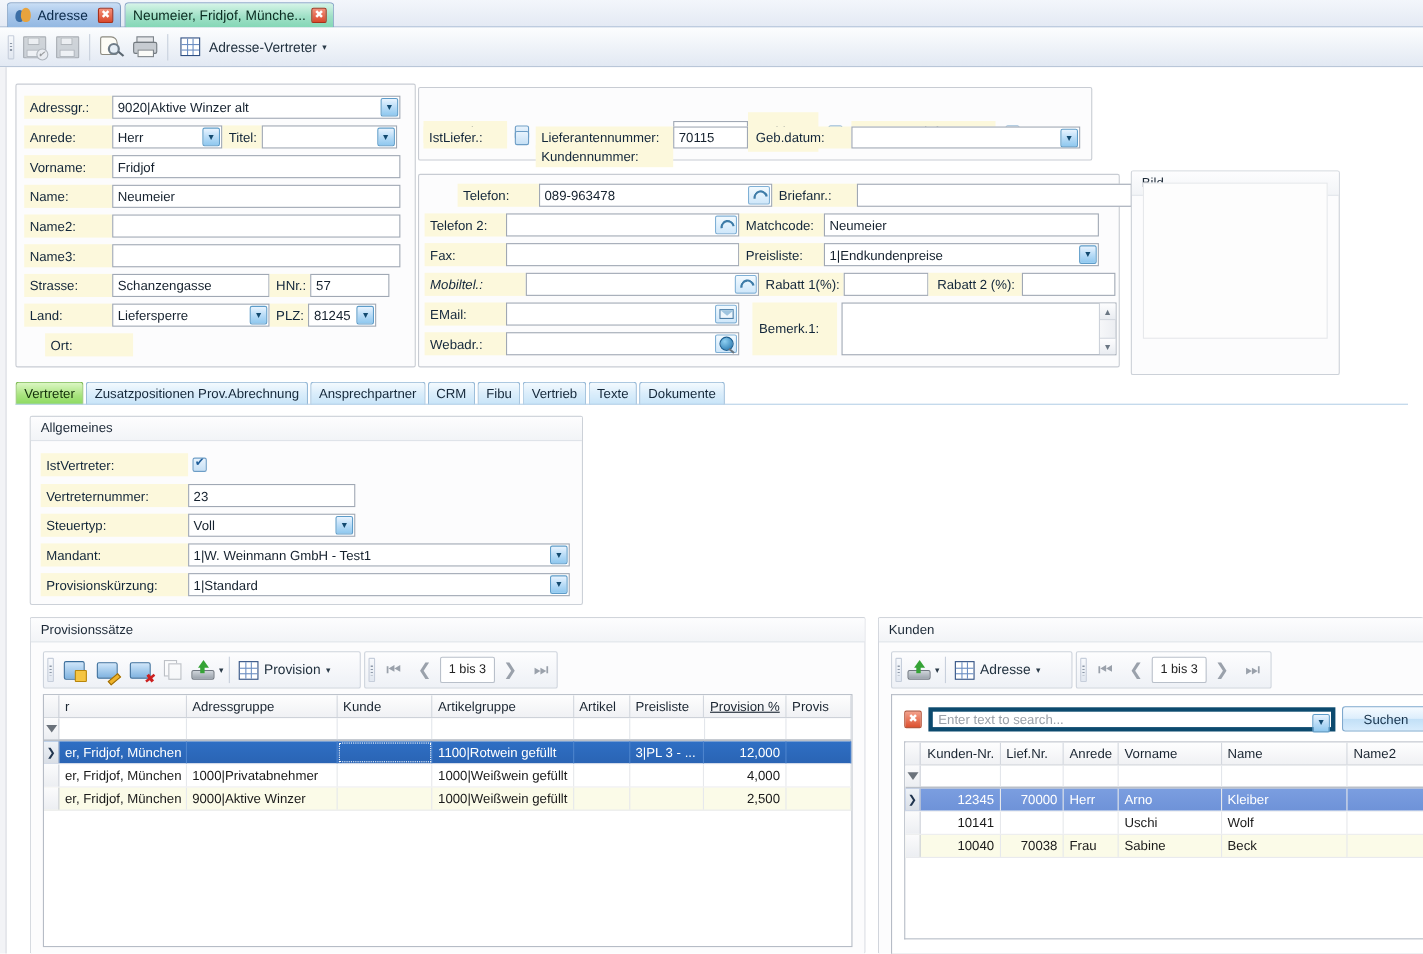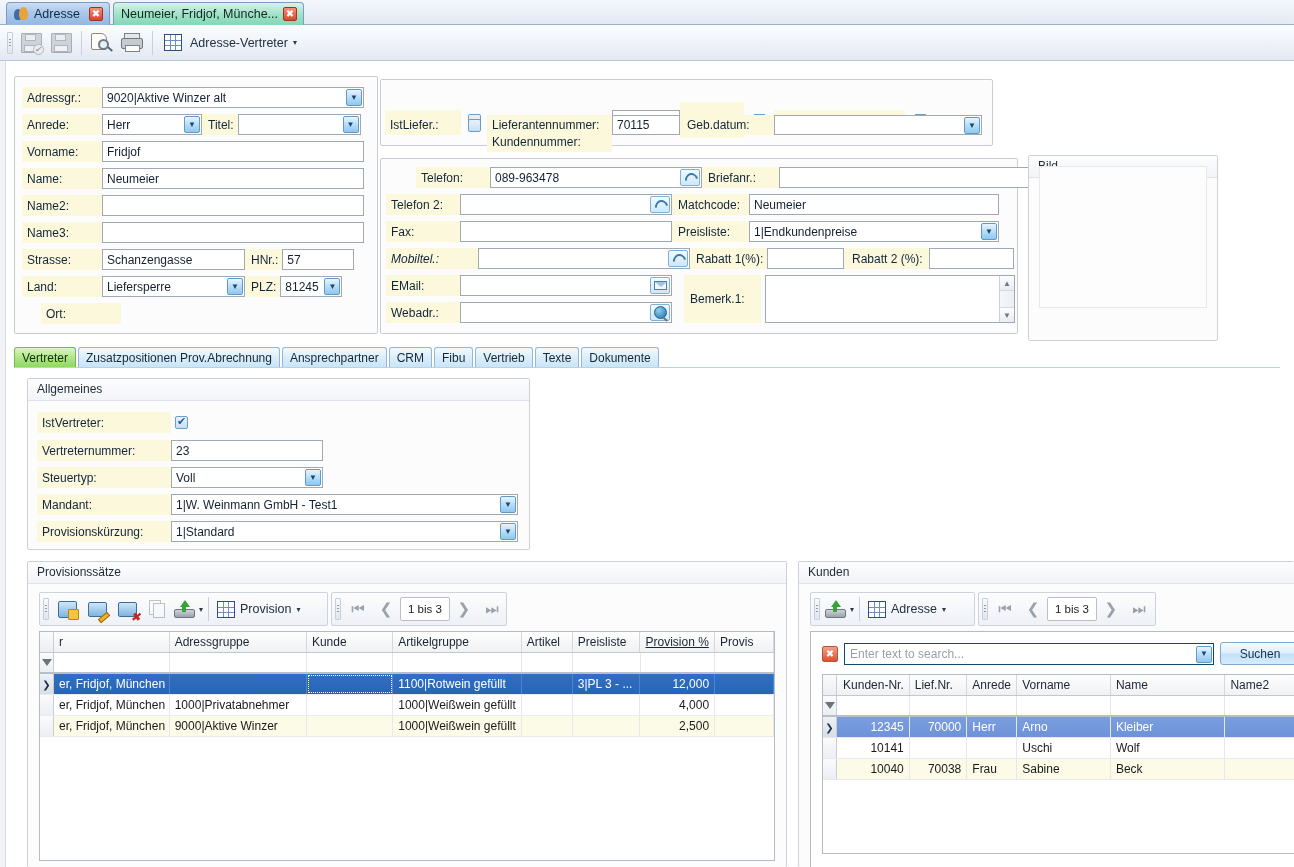--- a/index.html
+++ b/index.html
@@ -282,21 +282,21 @@
   .gc.focus { outline: 1px dotted #ffffff; outline-offset: -2px; }
 
   
   .searchrow { position: absolute; display: flex; align-items: center; gap: 6px; }
   .sclear {
     width: 16px; height: 16px; border: 1px solid #b5563c; border-radius: 2px;
     background: linear-gradient(to bottom,#f4a08a,#dd5130); color: #fff;
     font-size: 10px; line-height: 14px; text-align: center;
   }
   .sinput {
-    height: 22px; background: #fff; border: 1px solid #0c4a6e;
+    height: 22px; background: #fff; border: 4px solid #0c4a6e;
     display: flex; align-items: center; padding: 0 20px 0 5px;
     font-size: 12px; color: #9aa0a8; position: relative;
   }
   .btn {
     height: 23px; padding: 0 12px; border: 1px solid #7fa9ce; border-radius: 3px;
     background: linear-gradient(to bottom,#f6fbff 0%,#ddeefc 48%,#c2e0f7 52%,#d7ecfd 100%);
     font-size: 12px; color: #16324b; display: flex; align-items: center; justify-content: center;
   }
 
   .imgbox { position: absolute; background: #fdfdfd; border: 1px solid #e6e8eb; }

